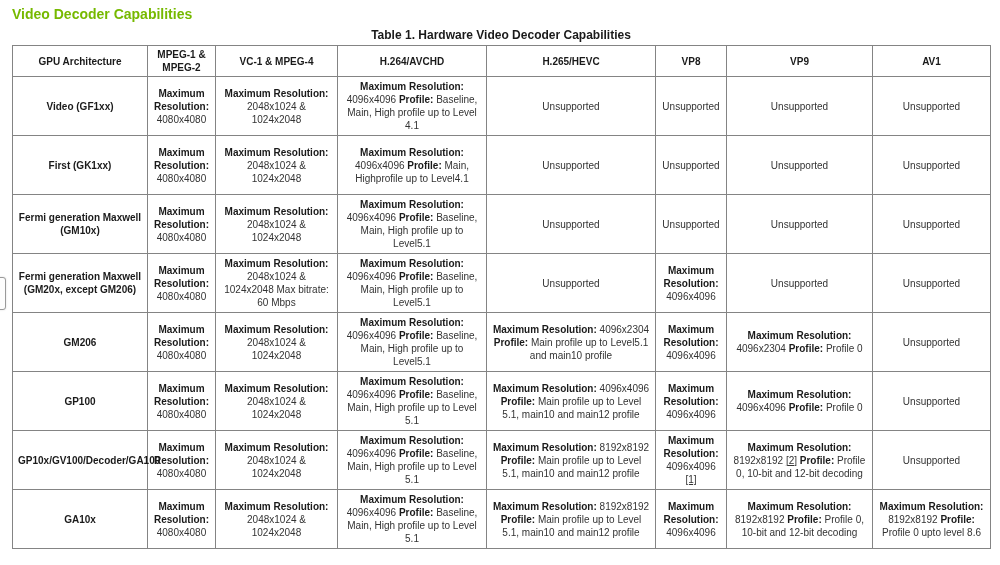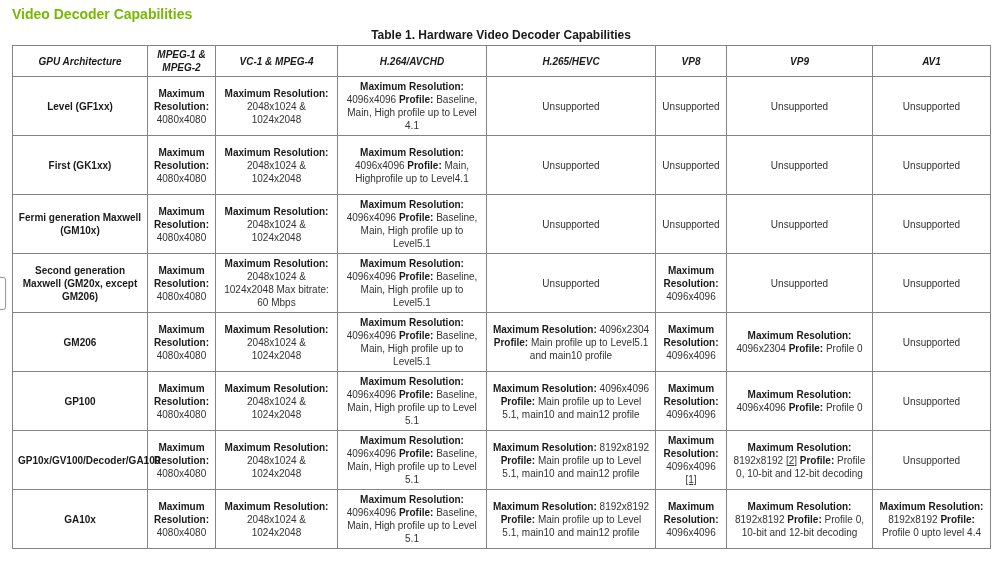--- a/index.html
+++ b/index.html
@@ -28,21 +28,21 @@
   }
   table.decoder{
     border-collapse:collapse;table-layout:fixed;width:978px;
   }
   table.decoder th, table.decoder td{
     border:1px solid var(--border);
     text-align:center;vertical-align:middle;
     padding:2px 5px;
     font-size:10px;line-height:1.3;
   }
-  thead tr{height:28px;font-style:italic;}
+  thead tr{height:28px;}
   tbody tr{height:59px;}
   th{font-weight:bold;color:var(--bold-text);}
   td.rowhead{font-weight:bold;color:var(--bold-text);}
   td .b{font-weight:bold;color:var(--bold-text);}
   td .lnk{color:var(--text);text-decoration:underline;cursor:pointer;}
   .edge-tab{
     position:absolute;left:-3px;top:277px;width:9px;height:33px;
     background:#fdfdfd;border:1px solid #9a9a9a;
     border-radius:0 3px 3px 0;cursor:pointer;
     box-shadow:0 0 2px rgba(0,0,0,0.15);
@@ -72,21 +72,21 @@
           <th>VC-1 &amp; MPEG-4</th>
           <th>H.264/AVCHD</th>
           <th>H.265/HEVC</th>
           <th>VP8</th>
           <th>VP9</th>
           <th>AV1</th>
         </tr>
       </thead>
     <tbody>
         <tr>
-          <td class="rowhead">Level (GF1xx)</td>
+          <td class="rowhead">Video (GF1xx)</td>
           <td><span class="b">Maximum Resolution:</span><span> 4080x4080</span></td>
           <td><span class="b">Maximum Resolution:</span><span> 2048x1024 &amp; 1024x2048</span></td>
           <td><span class="b">Maximum Resolution:</span><span> 4096x4096 </span><span class="b">Profile:</span><span> Baseline, Main, High profile up to Level 4.1</span></td>
           <td><span>Unsupported</span></td>
           <td><span>Unsupported</span></td>
           <td><span>Unsupported</span></td>
           <td><span>Unsupported</span></td>
         </tr>
         <tr>
           <td class="rowhead">First (GK1xx)</td>
@@ -102,21 +102,21 @@
           <td class="rowhead">Fermi generation Maxwell (GM10x)</td>
           <td><span class="b">Maximum Resolution:</span><span> 4080x4080</span></td>
           <td><span class="b">Maximum Resolution:</span><span> 2048x1024 &amp; 1024x2048</span></td>
           <td><span class="b">Maximum Resolution:</span><span> 4096x4096 </span><span class="b">Profile:</span><span> Baseline, Main, High profile up to Level5.1</span></td>
           <td><span>Unsupported</span></td>
           <td><span>Unsupported</span></td>
           <td><span>Unsupported</span></td>
           <td><span>Unsupported</span></td>
         </tr>
         <tr>
-          <td class="rowhead">Second generation Maxwell (GM20x, except GM206)</td>
+          <td class="rowhead">Fermi generation Maxwell (GM20x, except GM206)</td>
           <td><span class="b">Maximum Resolution:</span><span> 4080x4080</span></td>
           <td><span class="b">Maximum Resolution:</span><span> 2048x1024 &amp; 1024x2048 Max bitrate: 60 Mbps</span></td>
           <td><span class="b">Maximum Resolution:</span><span> 4096x4096 </span><span class="b">Profile:</span><span> Baseline, Main, High profile up to Level5.1</span></td>
           <td><span>Unsupported</span></td>
           <td><span class="b">Maximum Resolution:</span><span> 4096x4096</span></td>
           <td><span>Unsupported</span></td>
           <td><span>Unsupported</span></td>
         </tr>
         <tr>
           <td class="rowhead">GM206</td>
@@ -149,19 +149,19 @@
           <td><span>Unsupported</span></td>
         </tr>
         <tr>
           <td class="rowhead">GA10x</td>
           <td><span class="b">Maximum Resolution:</span><span> 4080x4080</span></td>
           <td><span class="b">Maximum Resolution:</span><span> 2048x1024 &amp; 1024x2048</span></td>
           <td><span class="b">Maximum Resolution:</span><span> 4096x4096 </span><span class="b">Profile:</span><span> Baseline, Main, High profile up to Level 5.1</span></td>
           <td><span class="b">Maximum Resolution:</span><span> 8192x8192 </span><span class="b">Profile:</span><span> Main profile up to Level 5.1, main10 and main12 profile</span></td>
           <td><span class="b">Maximum Resolution:</span><span> 4096x4096</span></td>
           <td><span class="b">Maximum Resolution:</span><span> 8192x8192 </span><span class="b">Profile:</span><span> Profile 0, 10-bit and 12-bit decoding</span></td>
-          <td><span class="b">Maximum Resolution:</span><span> 8192x8192 </span><span class="b">Profile:</span><span> Profile 0 upto level 4.4</span></td>
+          <td><span class="b">Maximum Resolution:</span><span> 8192x8192 </span><span class="b">Profile:</span><span> Profile 0 upto level 8.6</span></td>
         </tr>
       </tbody>
   </table>
 </div>
 
 <div class="edge-tab"></div>
 
 </body></html>

